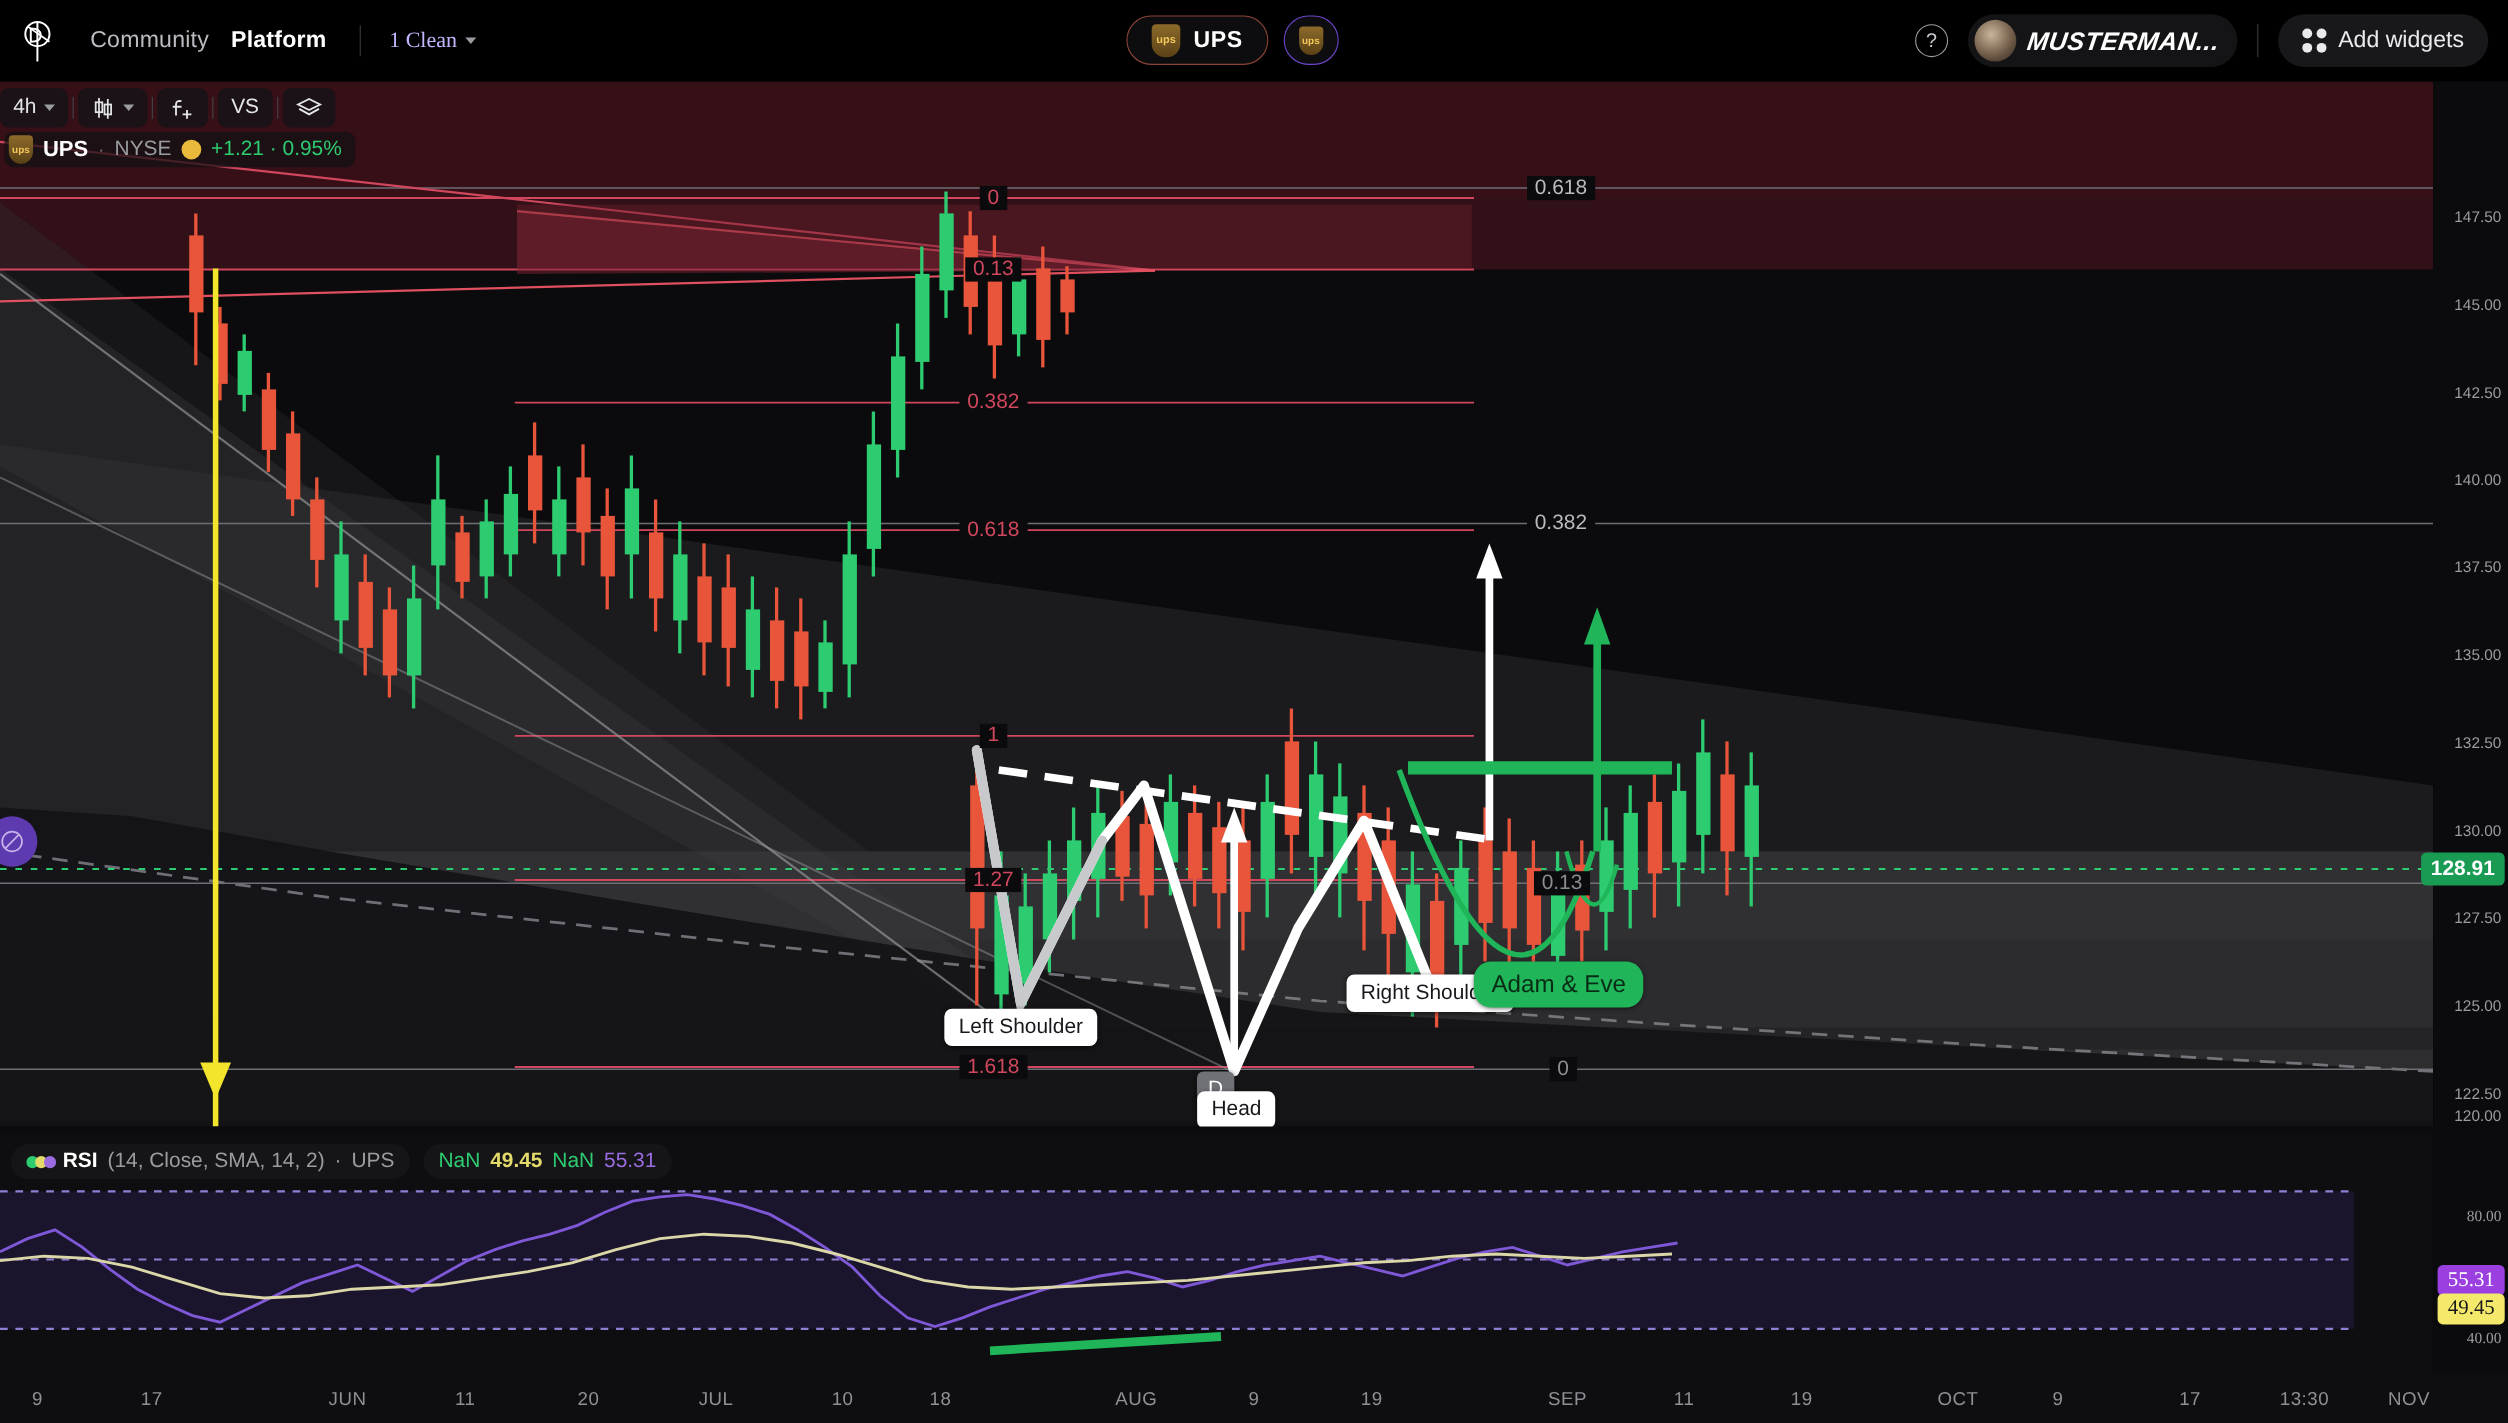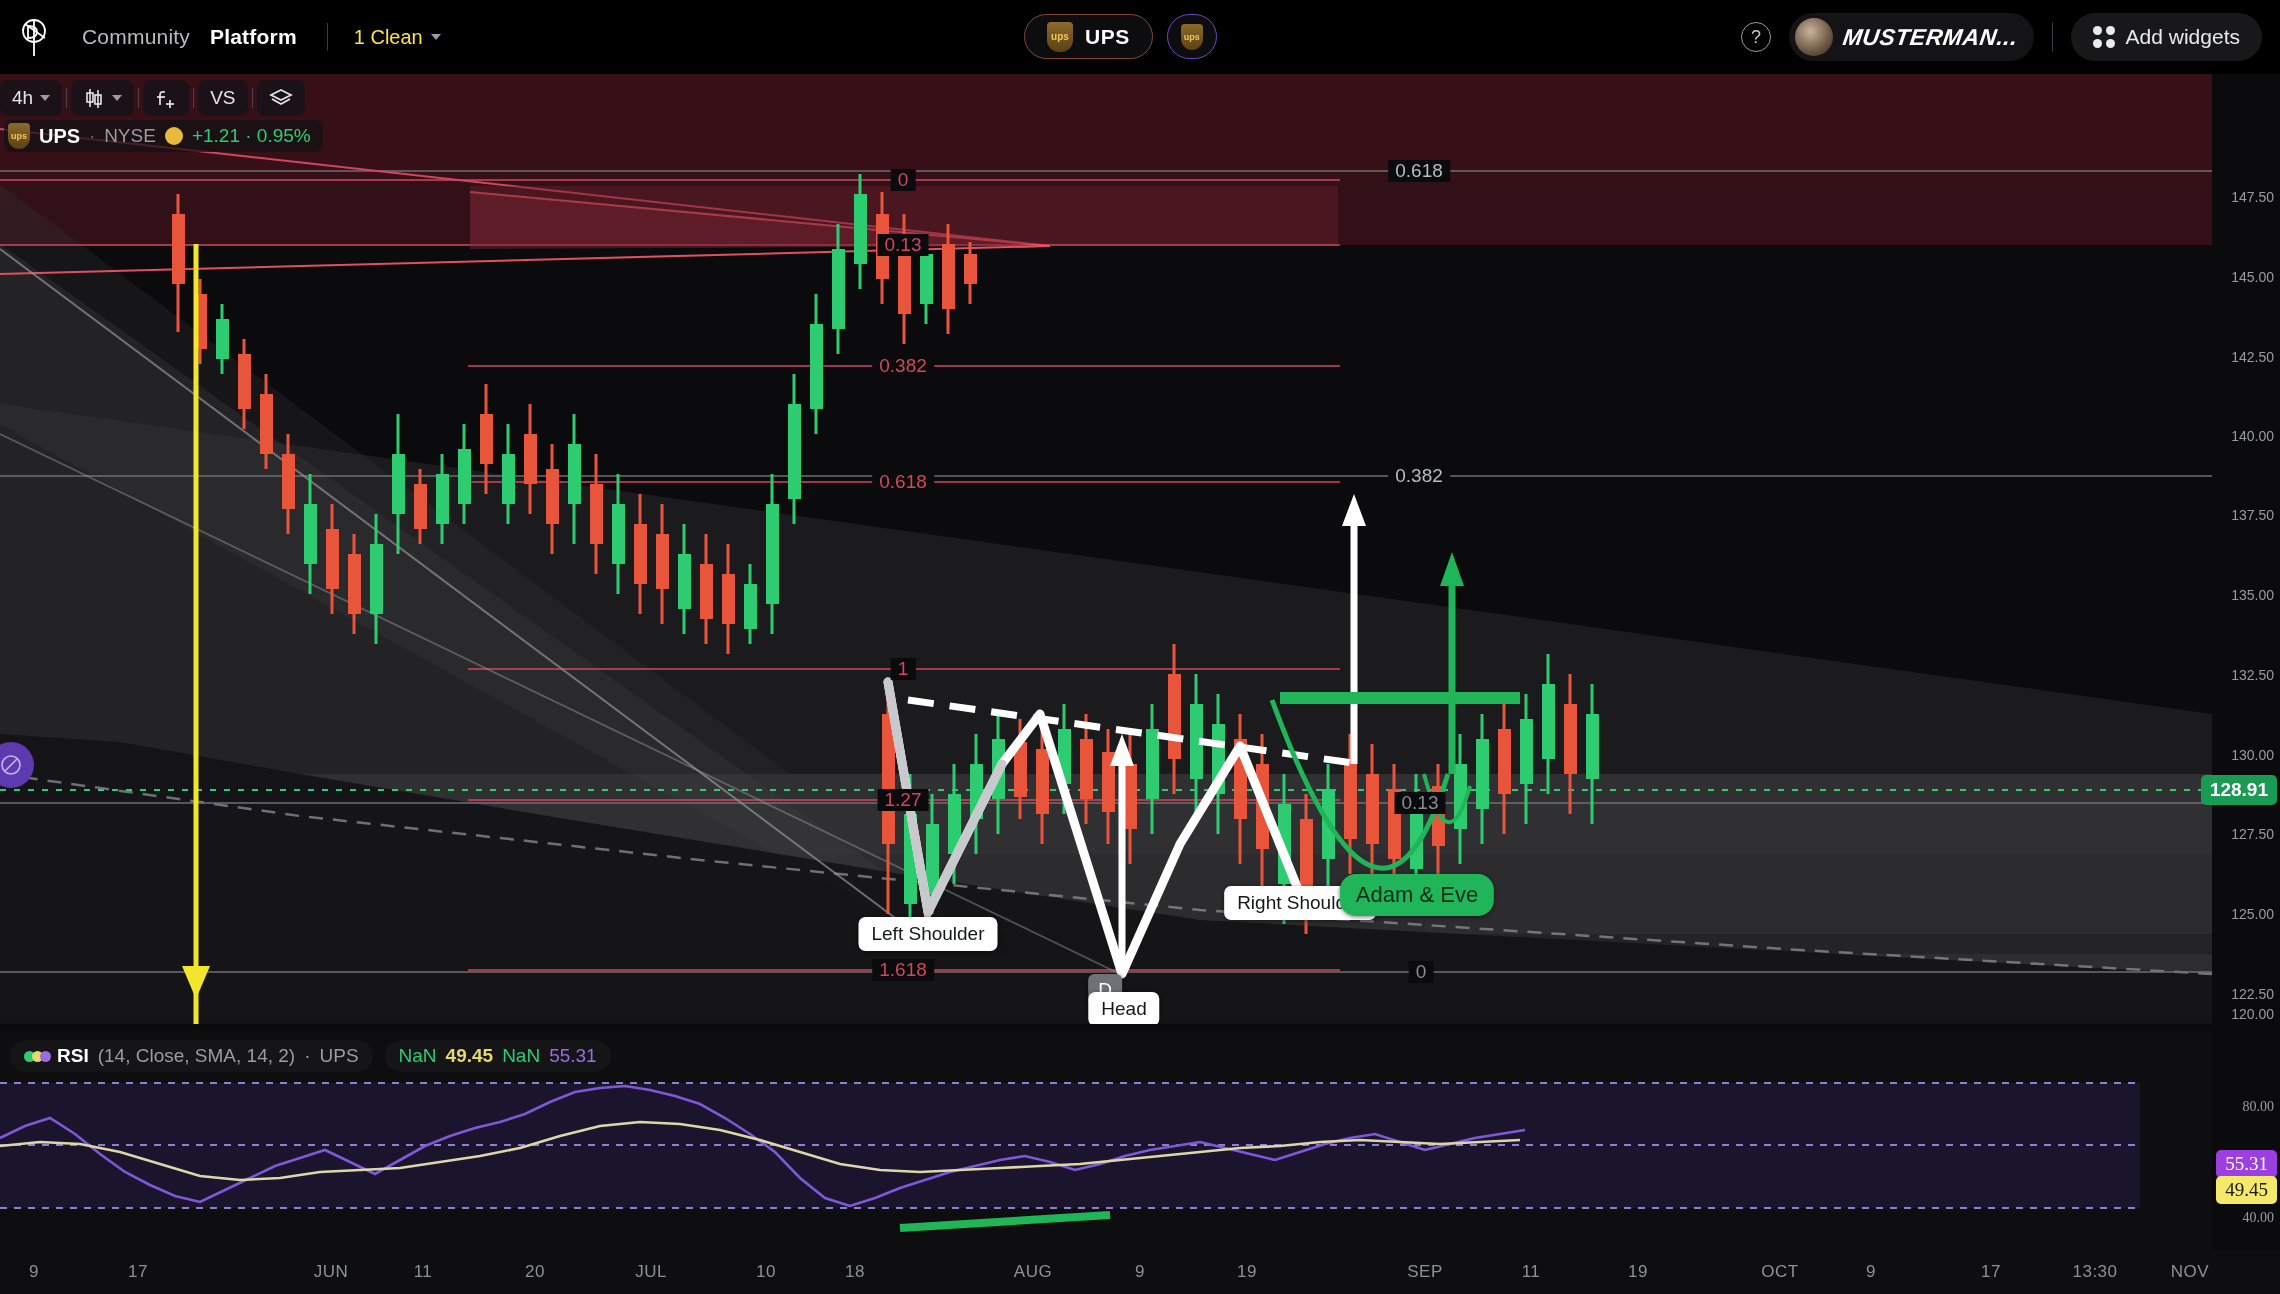--- a/index.html
+++ b/index.html
@@ -17,21 +17,21 @@
     background: #000; display: flex; align-items: center; z-index: 60;
   }
   .logo { margin-left: 14px; width: 40px; height: 42px; position: relative; }
   .nav-link {
     color: #b9bbc0; font-size: 21px; margin-left: 28px; letter-spacing: .2px;
     cursor: pointer; white-space: nowrap;
   }
   .nav-link.active { color: #fff; font-weight: 700; margin-left: 20px; }
   .nav-sep { width: 1px; height: 28px; background: #3a3a40; margin-left: 30px; }
   .layout-sel { display: flex; align-items: center; gap: 8px; margin-left: 26px; cursor: pointer; }
-  .layout-sel span { color: #fde047; font-size: 20px; }
+  .layout-sel span { color: #c4b5fd; font-size: 20px; font-family: Liberation Serif, serif; }
   .chev { width: 0; height: 0; border-left: 5px solid transparent; border-right: 5px solid transparent;
           border-top: 6px solid #9a9ca1; }
 
   .ticker-center {
     position: absolute; left: 1024px; top: 14px; display: flex; align-items: center; gap: 14px;
   }
   .tkr-pill {
     display: flex; align-items: center; gap: 12px; height: 45px; padding: 0 22px;
     border-radius: 24px; border: 1.5px solid #8a4436; background: #0d0d0f; cursor: pointer;
   }
@@ -481,21 +481,21 @@
   <div class="rsi-axis">
     <div class="axis-lbl" style="top:77px;">80.00</div>
     <div class="badge-rsi-p" style="top:134px;">55.31</div>
     <div class="badge-rsi-y" style="top:160px;">49.45</div>
     <div class="axis-lbl" style="top:188px;">40.00</div>
   </div>
 
   <div class="time-axis">
     <div class="time-lbl" style="left:34px;">9</div>
     <div class="time-lbl" style="left:138px;">17</div>
-    <div class="time-lbl" style="left:316px;margin-left:15px;">JUN</div>
+    <div class="time-lbl" style="left:316px;">JUN</div>
     <div class="time-lbl" style="left:423px;">11</div>
     <div class="time-lbl" style="left:535px;">20</div>
     <div class="time-lbl" style="left:651px;">JUL</div>
     <div class="time-lbl" style="left:766px;">10</div>
     <div class="time-lbl" style="left:855px;">18</div>
     <div class="time-lbl" style="left:1033px;">AUG</div>
     <div class="time-lbl" style="left:1140px;">9</div>
     <div class="time-lbl" style="left:1247px;">19</div>
     <div class="time-lbl" style="left:1425px;">SEP</div>
     <div class="time-lbl" style="left:1531px;">11</div>

